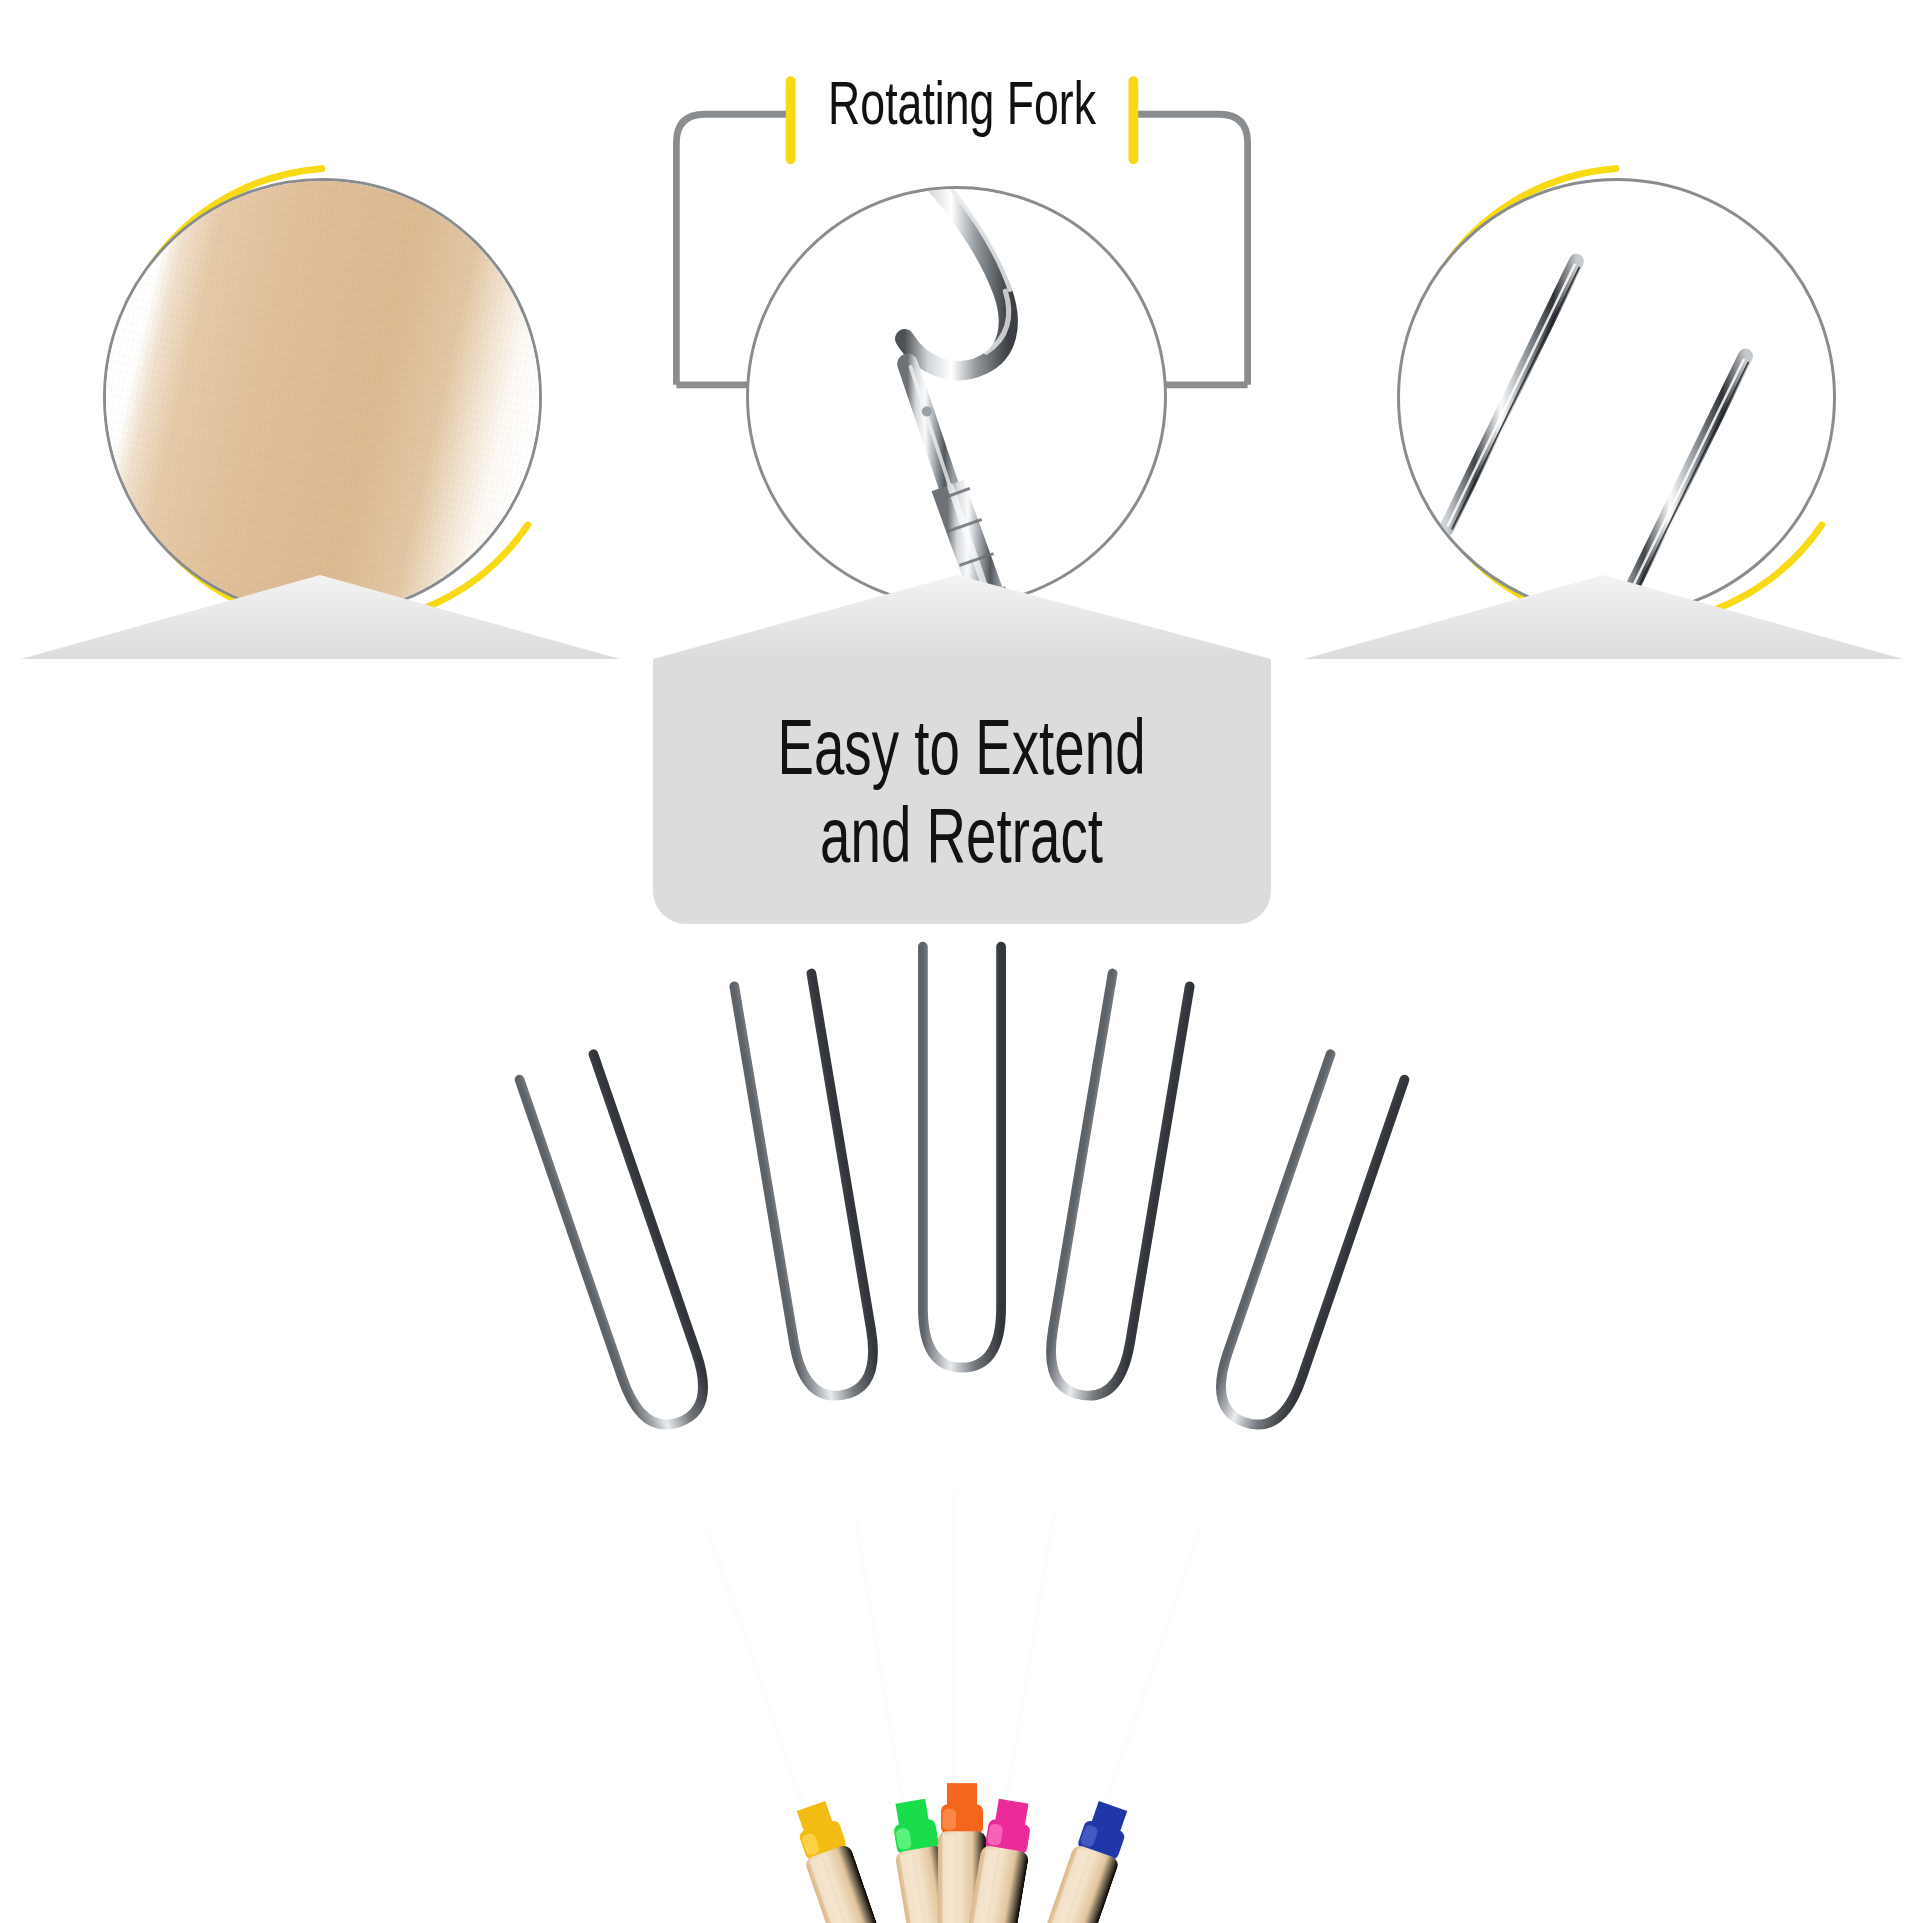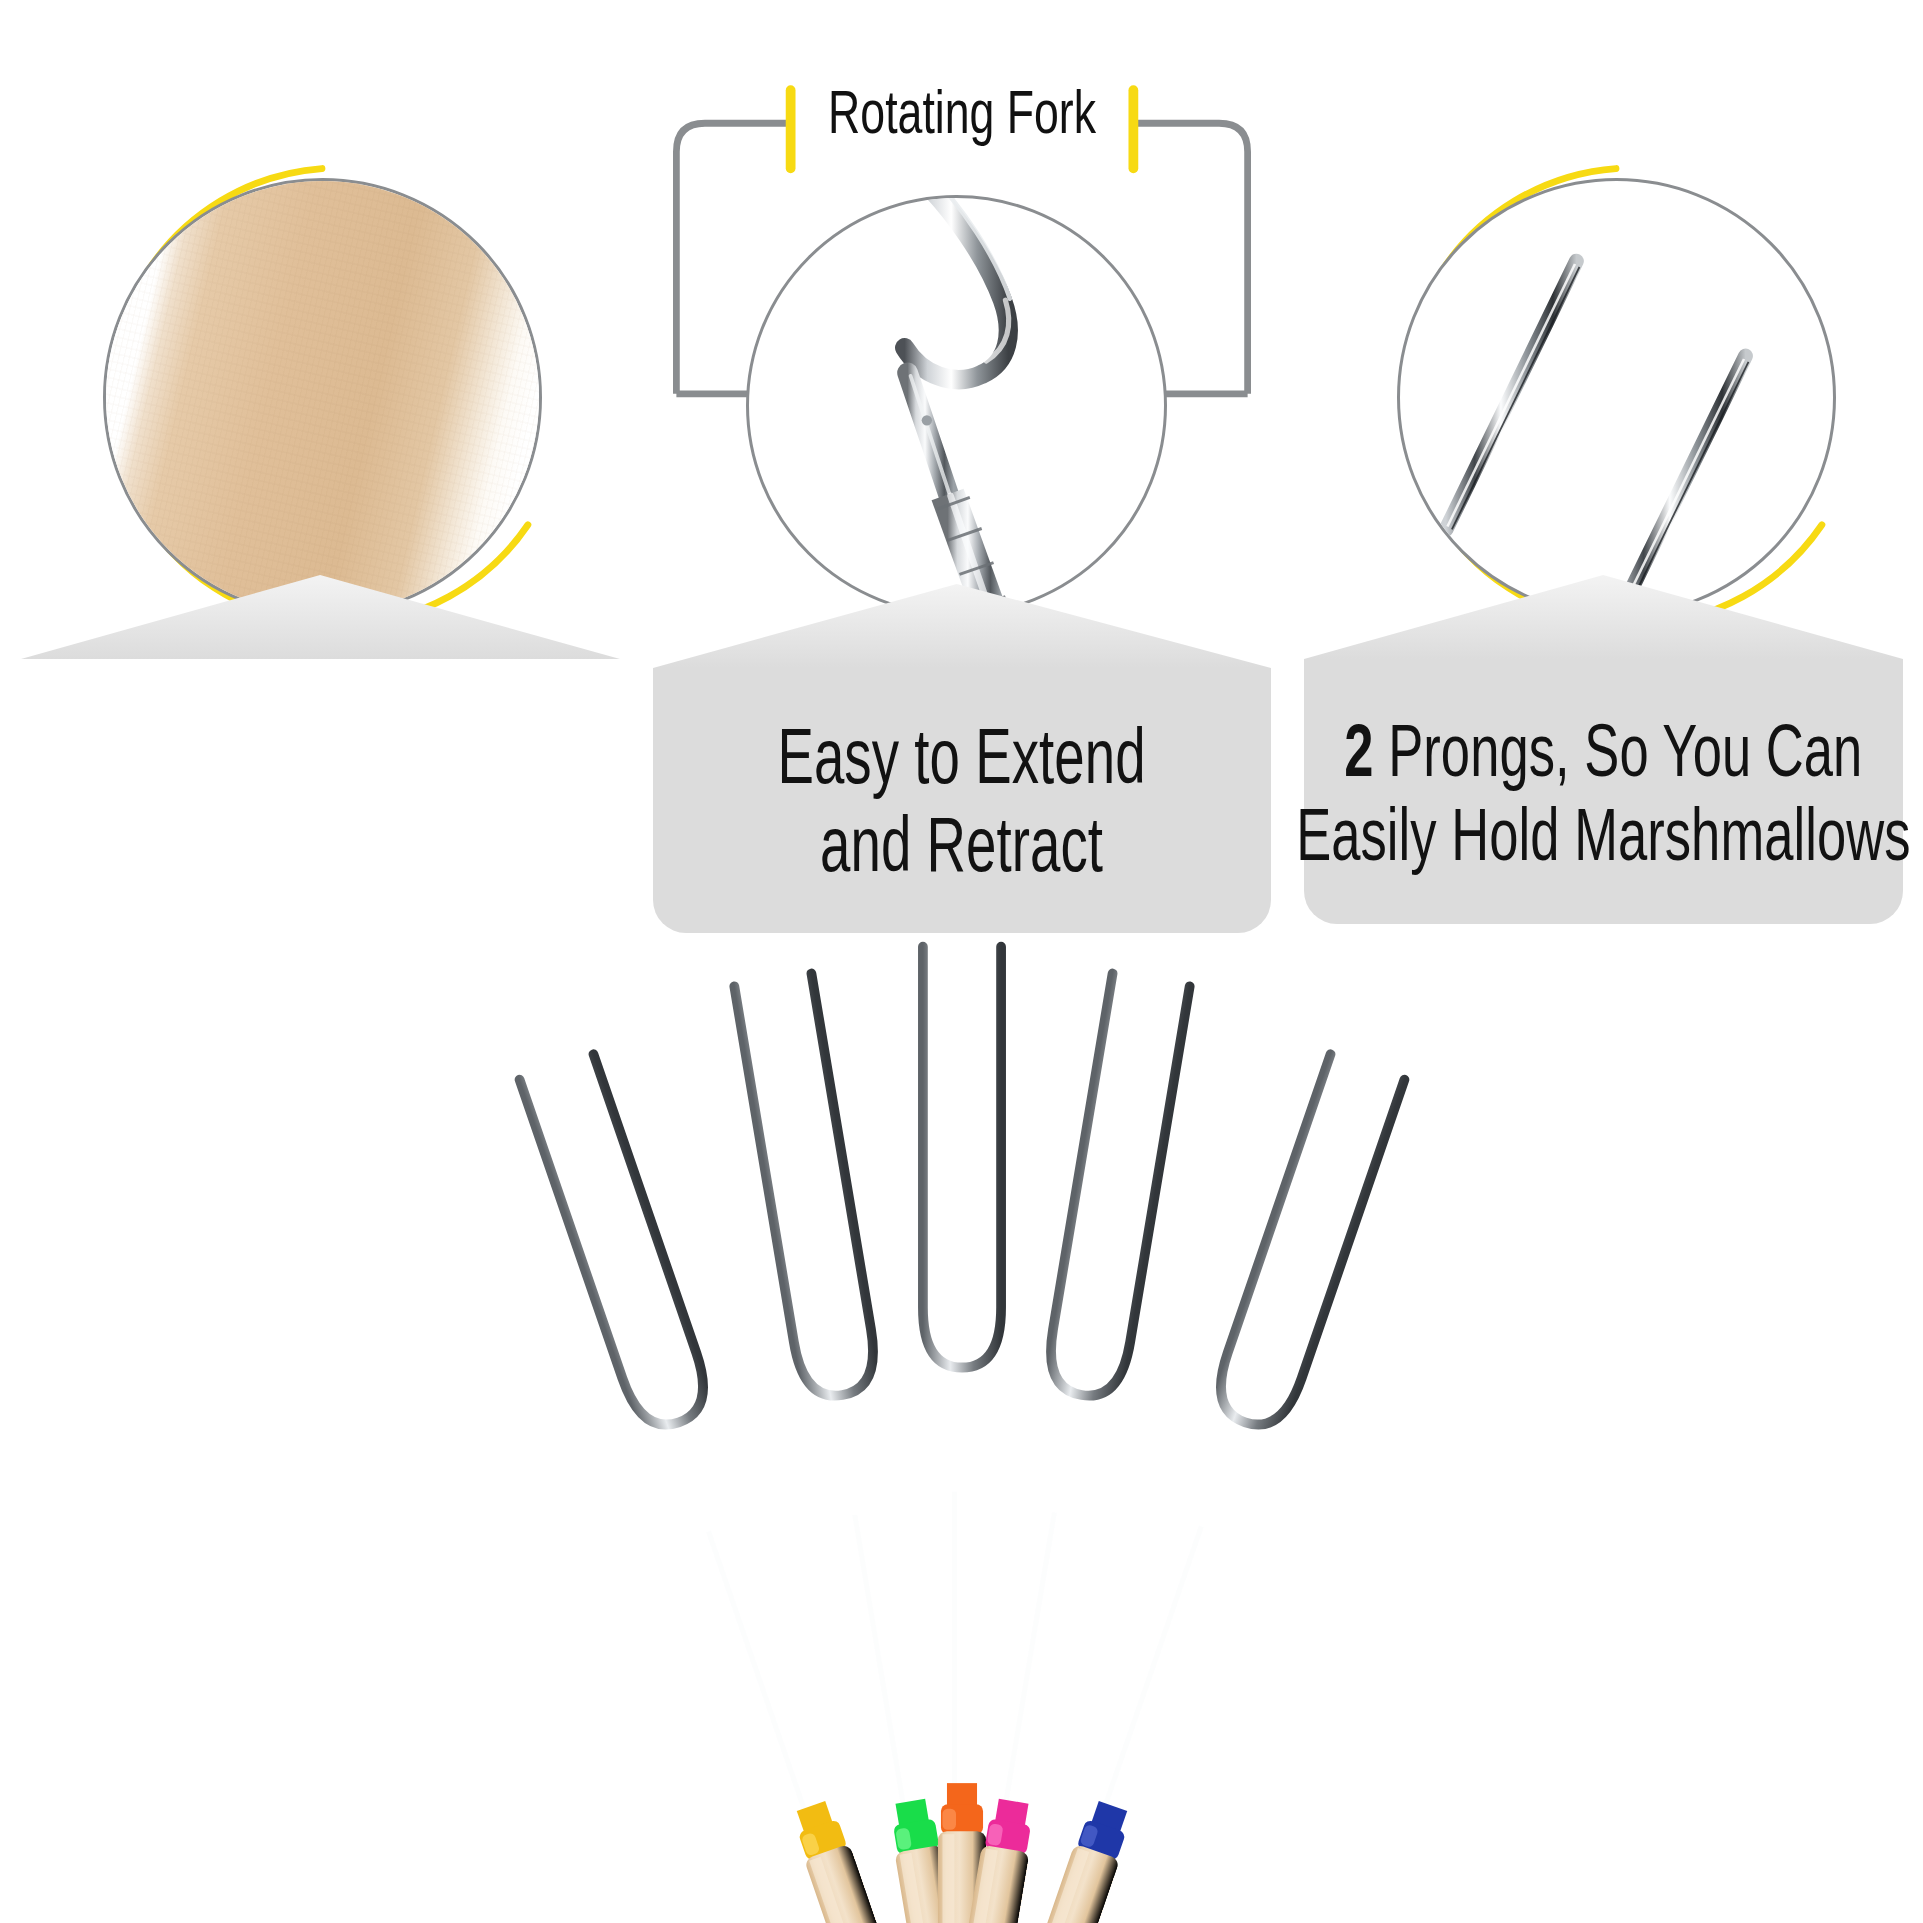--- a/index.html
+++ b/index.html
@@ -4,21 +4,21 @@
 <style>
   html,body{margin:0;padding:0;background:#ffffff;}
   body{width:1924px;height:1923px;position:relative;overflow:hidden;
        font-family:"Liberation Sans","DejaVu Sans",sans-serif;}
 
   .stage{position:absolute;left:0;top:0;width:1924px;height:1923px;background:#fff;}
 
   
   .feature{position:absolute;top:0;height:924px;}
   .f1{left:0;width:641px;}
-  .f2{left:641px;width:642px;margin-top:9px;}
+  .f2{left:641px;width:642px;}
   .f3{left:1283px;width:641px;}
 
   
   .circ-wrap{position:absolute;width:466px;height:466px;}
   .f1 .circ-wrap{left:89px;top:164px;}
   .f2 .circ-wrap{left:105px;top:186px;width:421px;height:421px;}
   .f3 .circ-wrap{left:100px;top:164px;}
 
   .circ{position:absolute;left:0;top:0;width:100%;height:100%;
         border-radius:50%;overflow:hidden;background:#fff;
@@ -218,26 +218,20 @@
         <defs>
             <linearGradient id="tg3" x1="0" y1="0" x2="0" y2="1">
           <stop offset="0" stop-color="#f3f3f3"></stop>
               <stop offset="1" stop-color="#dcdcdc"></stop>
             </linearGradient>
           </defs>
         <polygon points="28,120 426,8 825,120" fill="url(#tg3)"></polygon>
       </svg>
     </div>
 
-    <div class="cap" style="left:21px;width:599px;height:265px;">
-      <div class="cap-inner" style="font-size:75px;">
-        <span class="ln"><b>2</b><span> Prongs, So You Can</span></span>
-        <span class="ln">Easily Hold Marshmallows</span>
-      </div>
-    </div>
   </div>
 
   <div class="forks">
     <svg viewBox="0 0 2560 1329" width="1924" height="999">
       <defs>
         <linearGradient id="wg" x1="0" y1="0" x2="1" y2="0">
           <stop offset="0" stop-color="#d9b88c"></stop>
             <stop offset=".18" stop-color="#eed7b8"></stop>
           <stop offset=".45" stop-color="#f3e2ca"></stop>
             <stop offset=".72" stop-color="#e2c59d"></stop>

